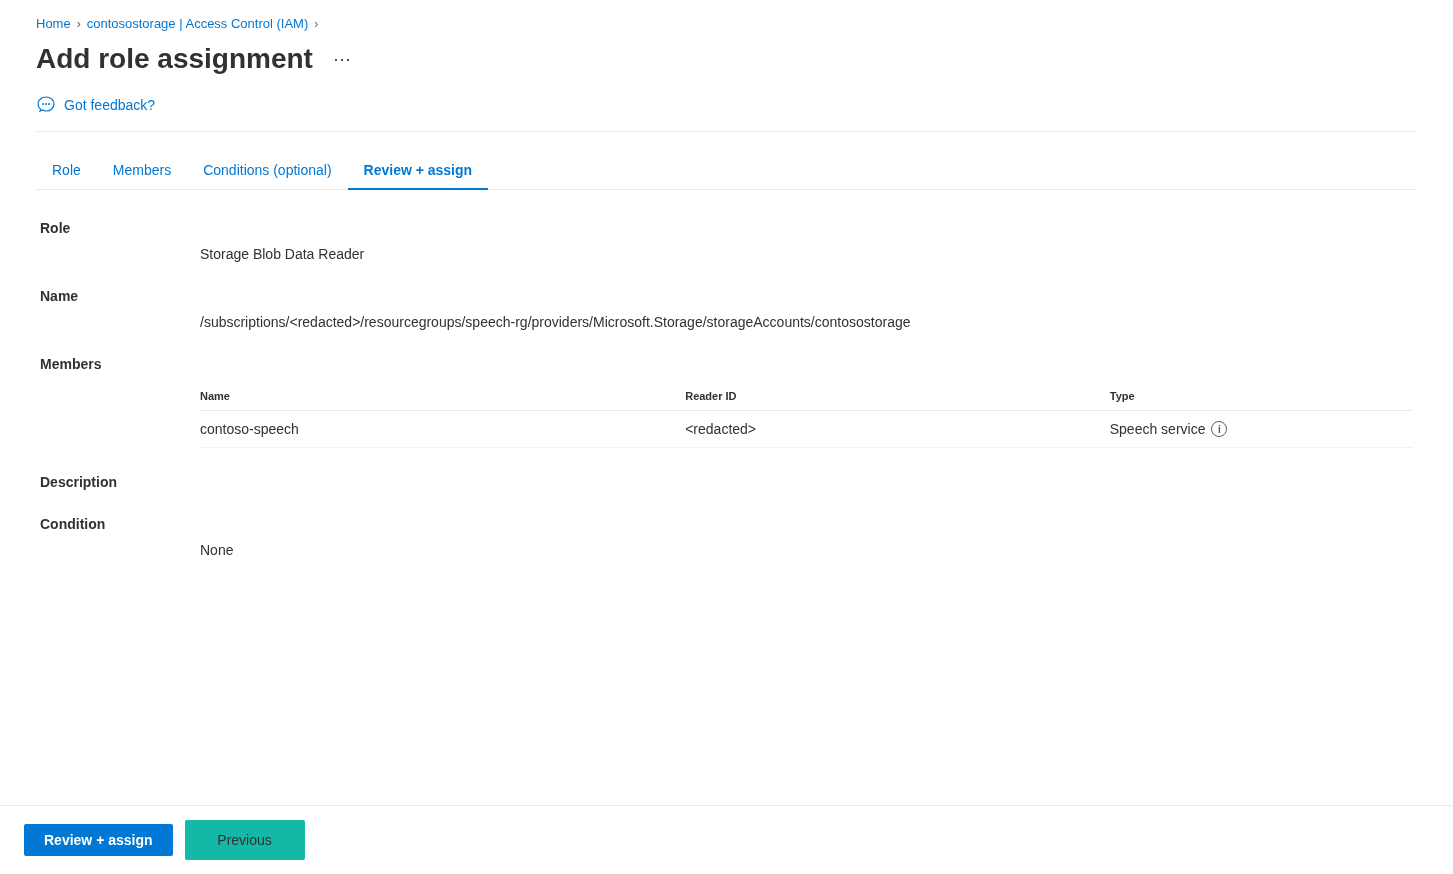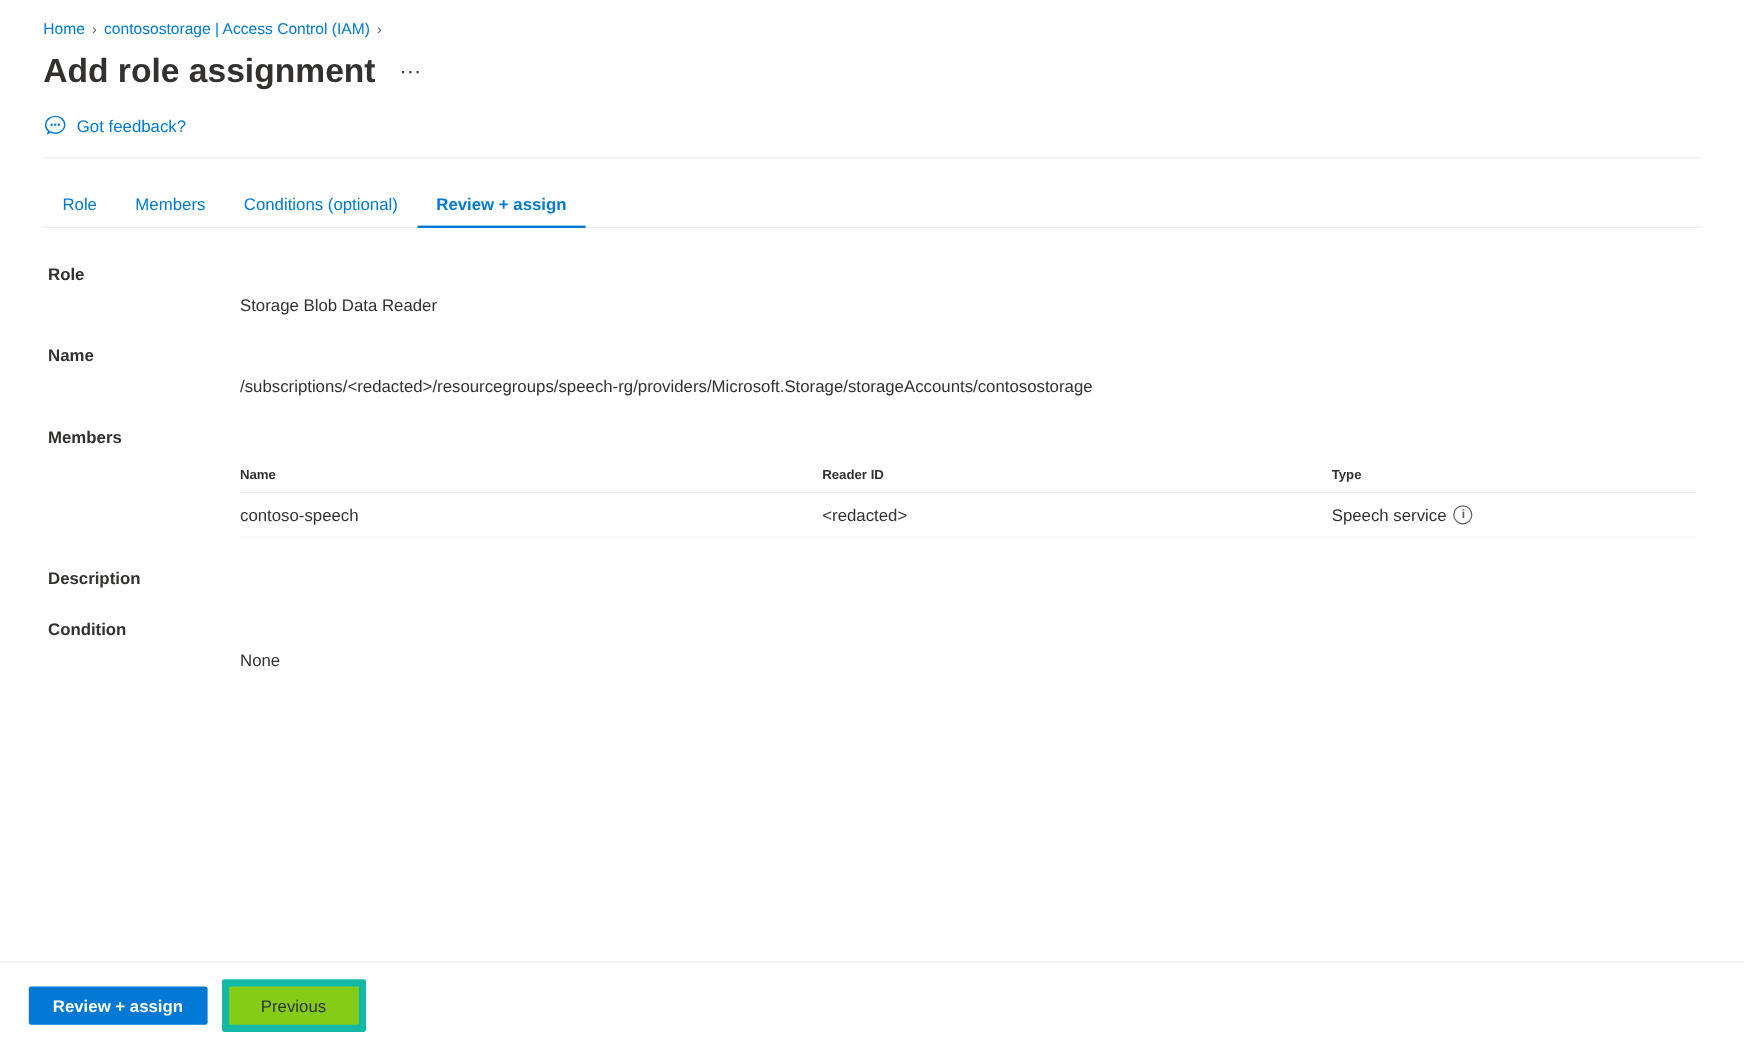--- a/index.html
+++ b/index.html
@@ -167,23 +167,23 @@
       color: #fff;
       border: none;
       padding: 8px 20px;
       font-size: 14px;
       font-weight: 600;
       cursor: pointer;
       border-radius: 2px;
       min-width: 140px;
     }
     .btn-secondary {
-      background: #84cc16;
-      color: #323130;
-      border: 6px solid #14b8a6;
+      background: #14b8a6;
+      color: #323130;
+      border: 4px solid #14b8a6;
       padding: 8px 20px;
       font-size: 14px;
       cursor: pointer;
       border-radius: 2px;
       min-width: 120px;
     }
   </style>
 </head>
 <body>
 

